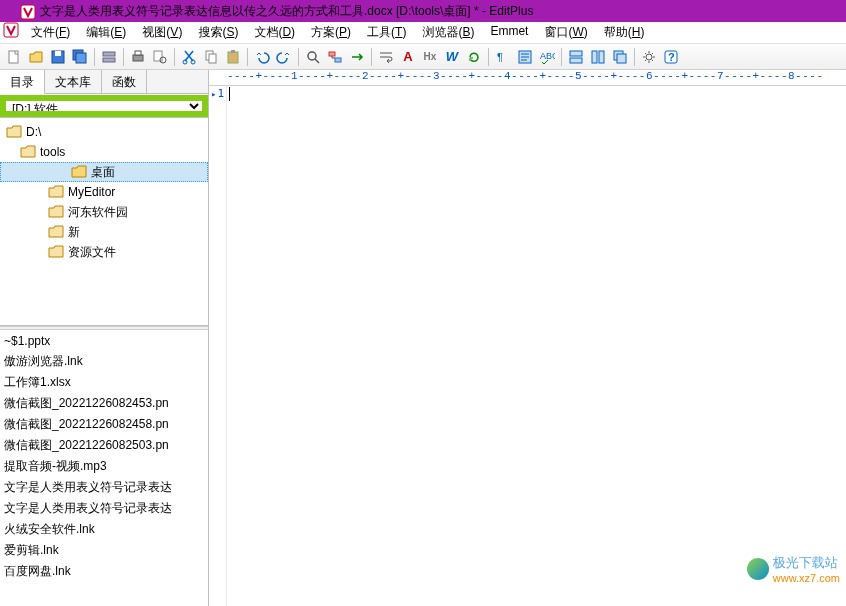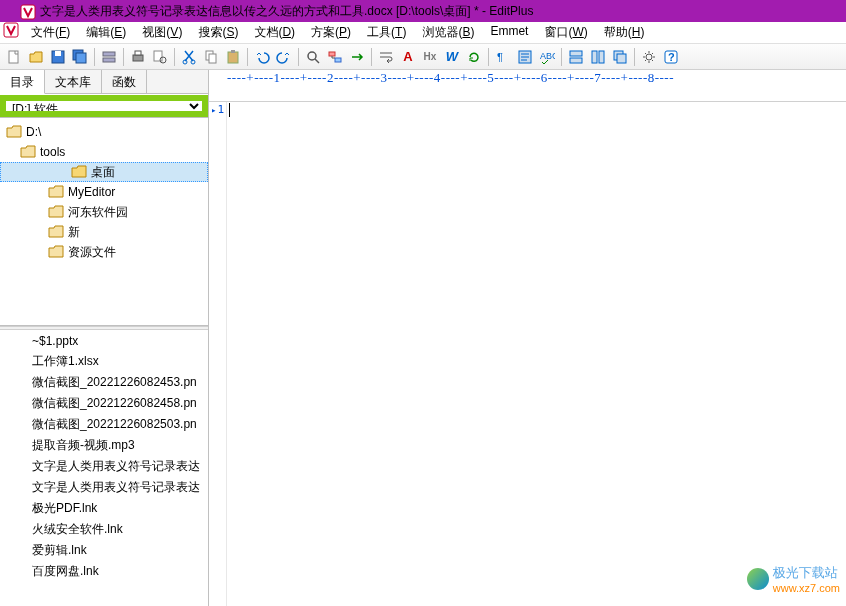--- a/index.html
+++ b/index.html
@@ -18,33 +18,33 @@
 .side-tabs { height: 24px; display: flex; border-bottom: 1px solid #c0c0c0; background: #f4f4f4; }
 .side-tab { padding: 4px 10px; border-right: 1px solid #c0c0c0; cursor: pointer; background: #f4f4f4; font-size: 12px; }
 .side-tab.active { background: #fff; border-bottom: 1px solid #fff; margin-bottom: -1px; }
 .drive-sel { height: 24px; border-bottom: 1px solid #c0c0c0; display: flex; align-items: center; }
 .drive-sel select { width: 100%; height: 22px; border: 6px solid #84cc16; background: #fff; font-size: 12px; padding-left: 2px; }
 .folder-tree { flex: 0 0 auto; height: 208px; overflow: auto; border-bottom: 1px solid #c0c0c0; padding: 4px 0; }
 .tree-item { display: flex; align-items: center; height: 20px; padding-left: 6px; cursor: pointer; }
 .tree-item.selected { background: #cde6f7; border: 1px dotted #3399ff; padding-left: 42px; }
 .tree-indent { display: inline-block; }
 .folder-icon { width: 16px; height: 14px; margin-right: 4px; display: inline-block; }
-.file-list { flex: 1; overflow: auto; margin-left: 28px; }
+.file-list { flex: 1; overflow: auto; }
 .file-item { height: 21px; display: flex; align-items: center; padding-left: 4px; cursor: pointer; white-space: nowrap; overflow: hidden; }
 .splitter-h { height: 4px; cursor: row-resize; background: #f0f0f0; border-top: 1px solid #d0d0d0; border-bottom: 1px solid #d0d0d0; }
 .editor { flex: 1; position: relative; background: #fff; overflow: hidden; }
-.ruler { height: 32px; background: #fff; border-bottom: 1px solid #d0d0d0; position: relative; font-family: Liberation Serif, serif; font-size: 13px; color: #0050d8; overflow: hidden; white-space: nowrap; padding-left: 18px; letter-spacing: 0.5px; }
+.ruler { height: 16px; background: #fff; border-bottom: 1px solid #d0d0d0; position: relative; font-family: Liberation Mono, monospace; font-size: 11px; color: #0050d8; overflow: hidden; white-space: nowrap; padding-left: 18px; letter-spacing: 0.5px; }
 .editor-body { display: flex; height: calc(100% - 16px); }
 .gutter { width: 18px; background: #fff; border-right: 1px solid #e8e8e8; text-align: right; padding-right: 2px; font-family: monospace; font-size: 11px; color: #0050d8; }
 .gutter-line { height: 16px; line-height: 16px; }
 .gutter-line::before { content: "▸"; color: #0050d8; font-size: 9px; margin-right: 1px; }
 .text-area { flex: 1; padding: 0 2px; font-family: monospace; position: relative; }
 .cursor { position: absolute; left: 2px; top: 1px; width: 1px; height: 14px; background: #000; animation: blink 1s infinite; }
 @keyframes blink { 50% { opacity: 0; } }
-.watermark { position: absolute; right: 6px; bottom: 12px; font-size: 13px; color: #5aa8e6; display: flex; align-items: center; gap: 4px; pointer-events: none; }
+.watermark { position: absolute; right: 6px; bottom: 22px; font-size: 13px; color: #5aa8e6; display: flex; align-items: center; gap: 4px; pointer-events: none; }
 .watermark .wm-url { color: #ff8800; font-size: 11px; }
 .wm-logo { width: 22px; height: 22px; border-radius: 50%; background: linear-gradient(135deg,#8fd14f,#0b8ccf); display: inline-block; }
 </style>
 </head>
 <body>
 
 <div class="titlebar">
   <span class="app-icon">
     <svg viewBox="0 0 16 16" width="16" height="16">
         <rect x="1" y="1" width="14" height="14" rx="2" fill="#fff" stroke="#c03" stroke-width="1"></rect>
@@ -304,28 +304,28 @@
           <span class="tree-indent" style="width:42px"></span>
           <span class="folder-icon"><svg width="16" height="14">
               <path d="M1 3h5l1-2h8v11H1z" fill="#f7e2a8" stroke="#b8860b"></path>
             </svg></span>
           <span>资源文件</span>
         </div>
       </div>
     <div class="splitter-h"></div>
     <div class="file-list" id="file-list">
         <div class="file-item">~$1.pptx</div>
+        <div class="file-item">傲游浏览器.lnk</div>
         <div class="file-item">工作簿1.xlsx</div>
         <div class="file-item">微信截图_20221226082453.pn</div>
         <div class="file-item">微信截图_20221226082458.pn</div>
         <div class="file-item">微信截图_20221226082503.pn</div>
         <div class="file-item">提取音频-视频.mp3</div>
         <div class="file-item">文字是人类用表义符号记录表达</div>
         <div class="file-item">文字是人类用表义符号记录表达</div>
-        <div class="file-item">极光PDF.lnk</div>
         <div class="file-item">火绒安全软件.lnk</div>
         <div class="file-item">爱剪辑.lnk</div>
         <div class="file-item">百度网盘.lnk</div>
       </div>
   </div>
 
   <div class="editor">
     <div class="ruler">----+----1----+----2----+----3----+----4----+----5----+----6----+----7----+----8----</div>
     <div class="editor-body">
       <div class="gutter">

